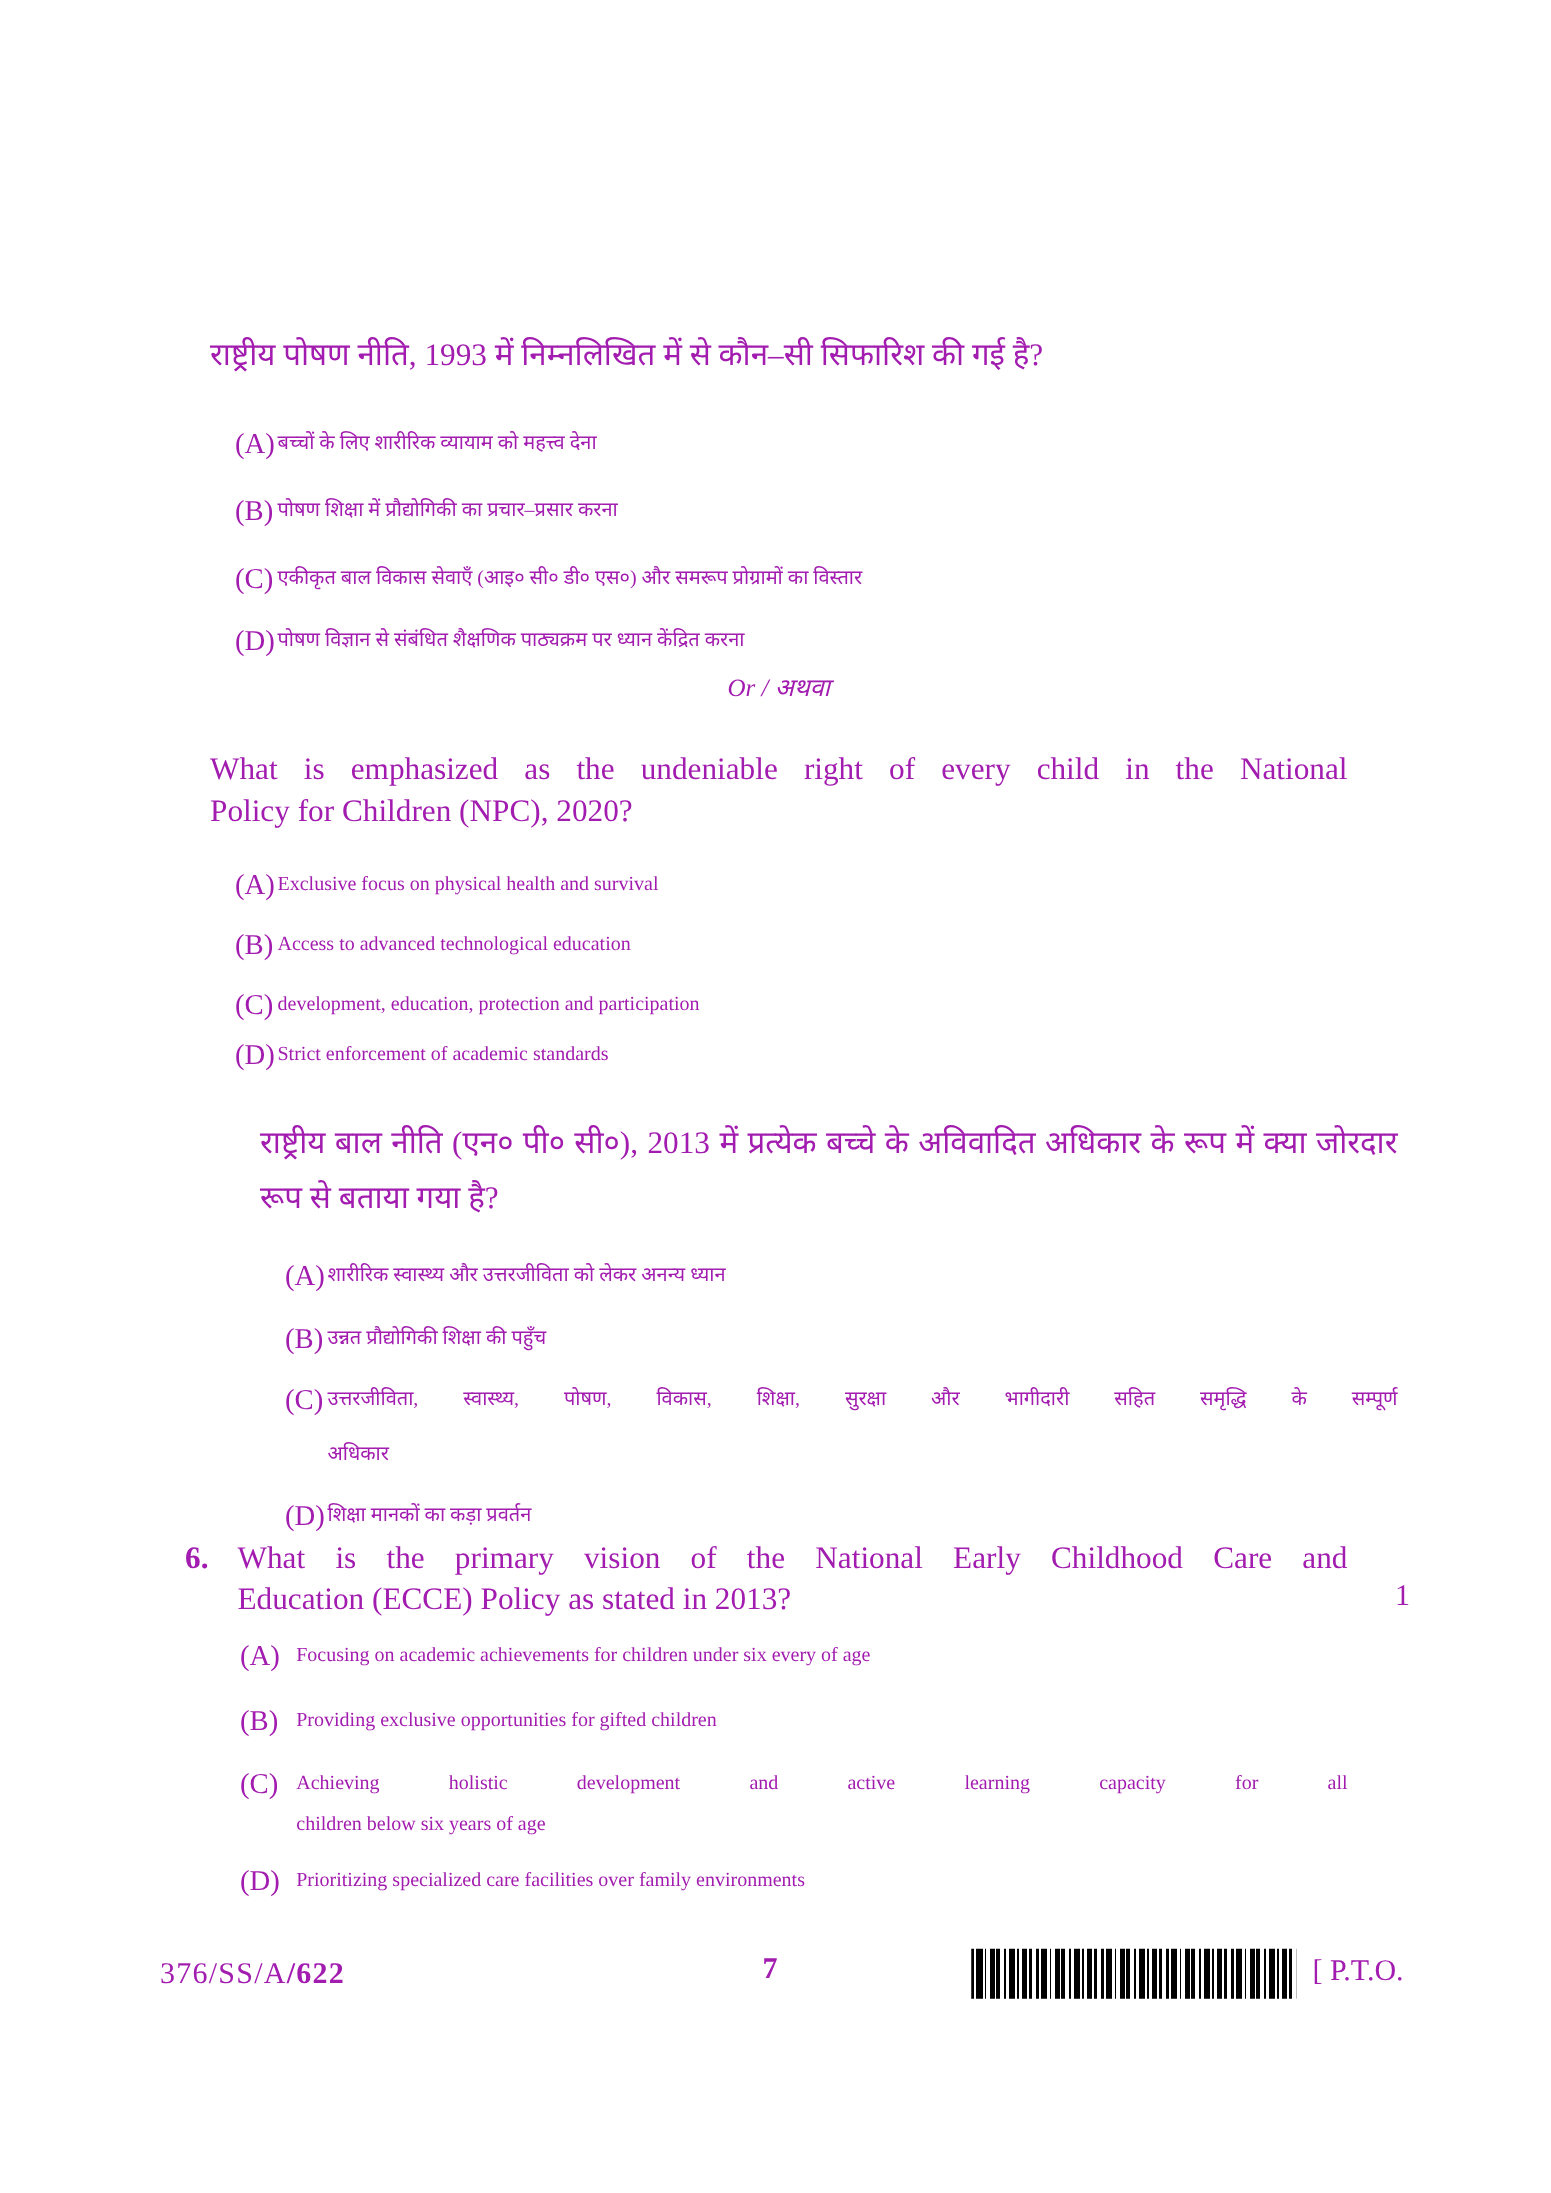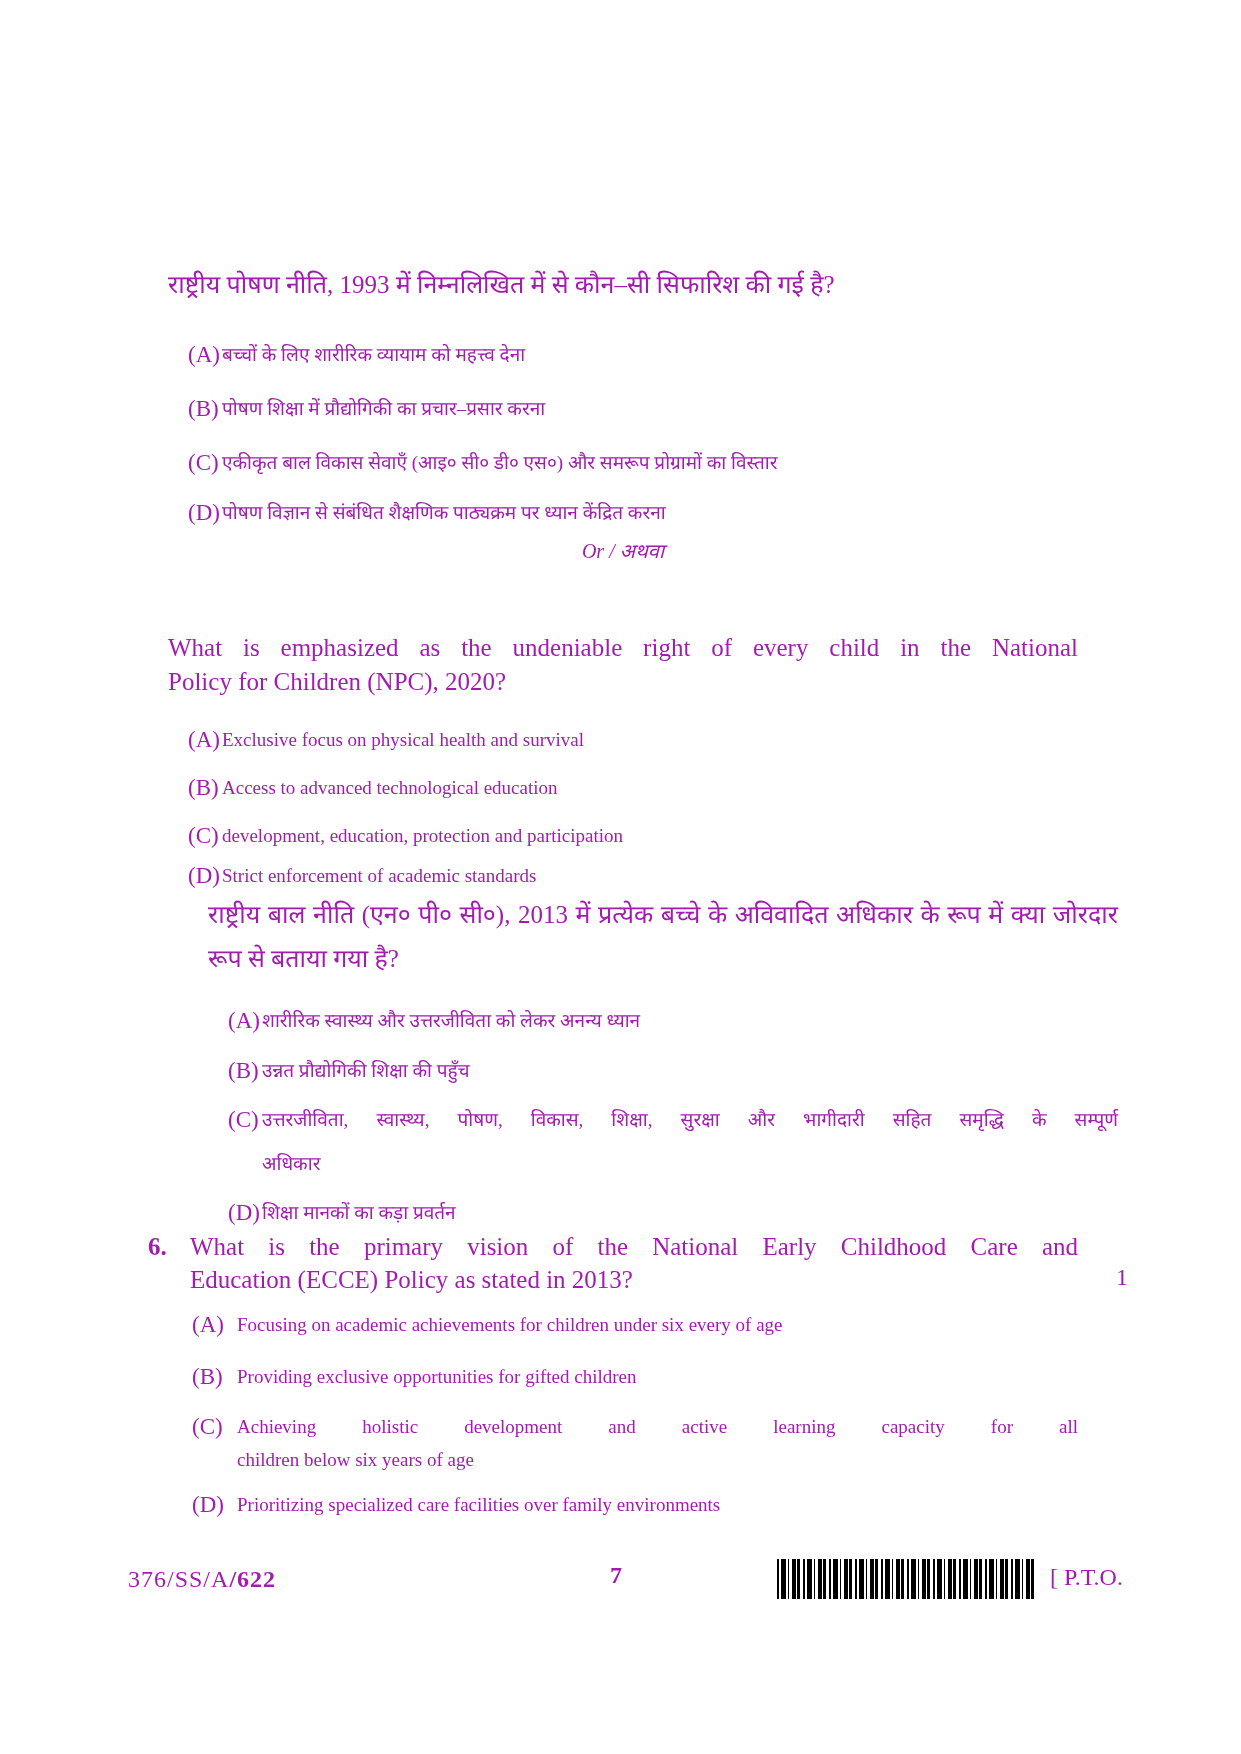--- a/index.html
+++ b/index.html
@@ -13,21 +13,21 @@
     margin:0 auto;
   }
   .q-block{position:absolute;}
   .q-text{font-size:25px;}
   .en{line-height:34px;}
   .hi{line-height:44px;}
   .q6line{line-height:33px;}
   .jline{text-align:justify;text-align-last:justify;}
   .opt{display:flex;align-items:flex-start;}
   .opt-label{flex:0 0 34px;font-size:23px;}
-  .opt-body{flex:1 1 auto;font-size:19px;}
+  .opt-body{flex:1 1 auto;font-size:16px;}
   .opt.two .opt-body div{display:block;}
   
   .opt.std{margin-left:20px;}
   
   .opt.q6{margin-left:44px;}
   .opt.q6 .opt-label{flex:0 0 45px;}
   .or-line{
     font-style:italic;
     text-align:center;
     font-size:20px;line-height:34px;
@@ -87,21 +87,21 @@
     <div class="opt std hi" style="margin-top:6px;">
       <span class="opt-label">(D)</span>
       <div class="opt-body" lang="hi">पोषण विज्ञान से संबंधित शैक्षणिक पाठ्यक्रम पर ध्यान केंद्रित करना</div>
     </div>
   </section>
 
   <section class="q-block" style="left:168px;top:534px;width:910px;">
     <div class="or-line">Or / अथवा</div>
   </section>
 
-  <section class="q-block" style="left:168px;top:599px;width:910px;margin-top:32px;">
+  <section class="q-block" style="left:168px;top:599px;width:910px;">
     <div class="q-text en jline">What is emphasized as the undeniable right of every child in the National</div>
     <div class="q-text en">Policy for Children (NPC), 2020?</div>
     <div class="opt std en" style="margin-top:24px;">
       <span class="opt-label">(A)</span>
       <div class="opt-body">Exclusive focus on physical health and survival</div>
     </div>
     <div class="opt std en" style="margin-top:14px;">
       <span class="opt-label">(B)</span>
       <div class="opt-body">Access to advanced technological education</div>
     </div>

